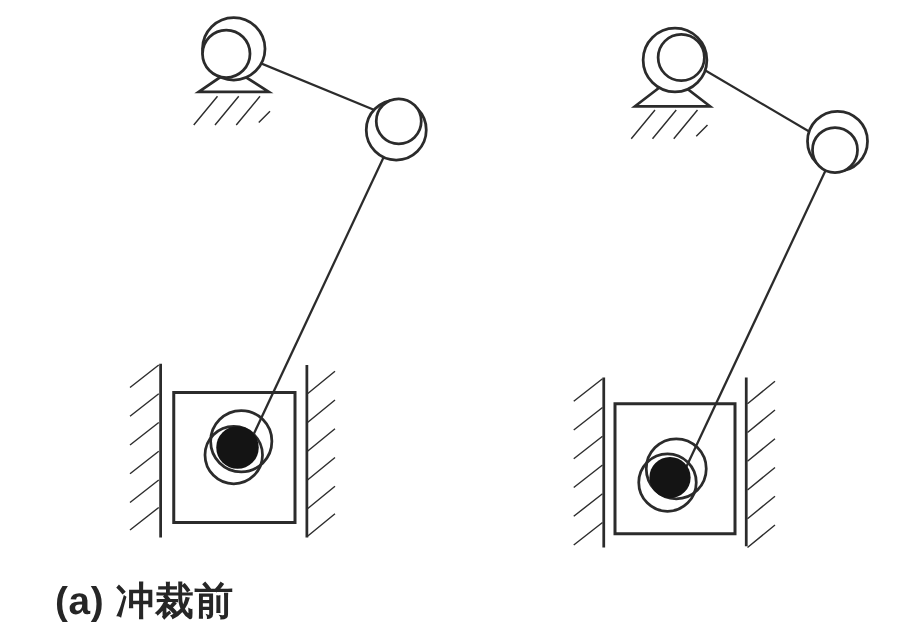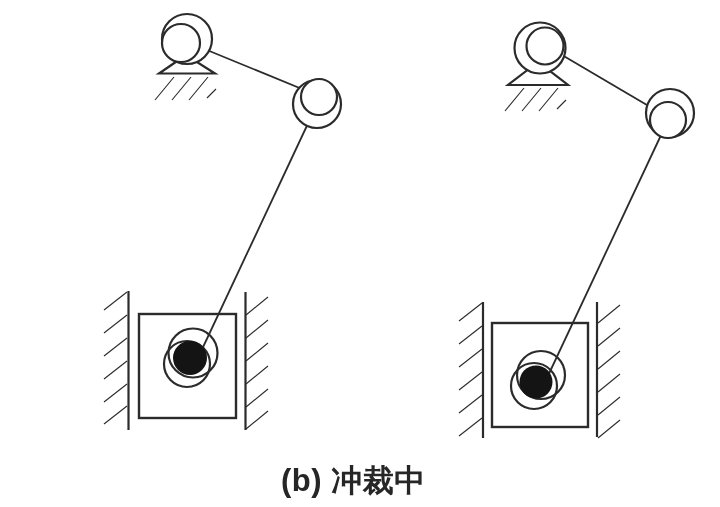--- a/index.html
+++ b/index.html
@@ -126,15 +126,15 @@
       </g>
 
       <g>
         <circle class="s" cx="541" cy="375" r="24"></circle>
         <circle class="s" cx="534" cy="386" r="23"></circle>
         <circle class="f" cx="536" cy="382" r="16.5"></circle>
       </g>
     </g>
   </svg>
 
+  <div class="caption" style="left:44px">(a) 冲裁前</div>
 
-  <div class="caption" style="left:281px">(b) 冲裁中</div>
 </div>
 
 </body></html>

